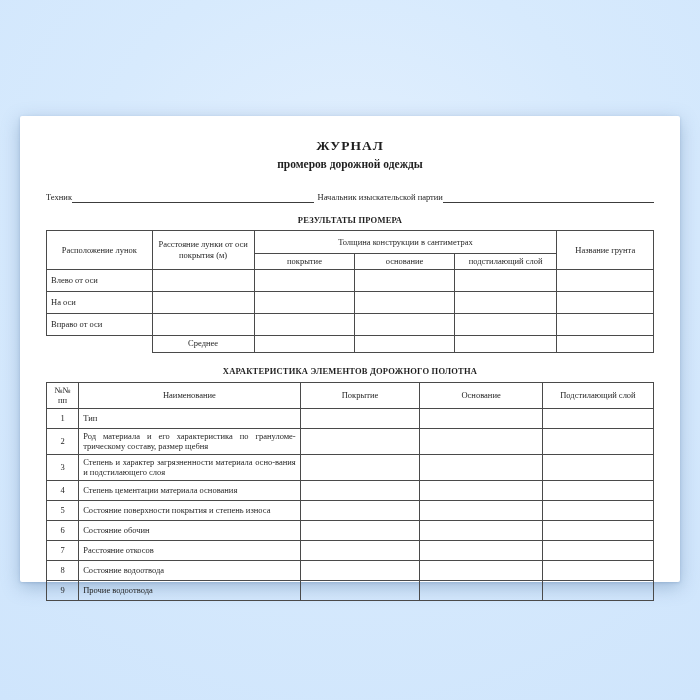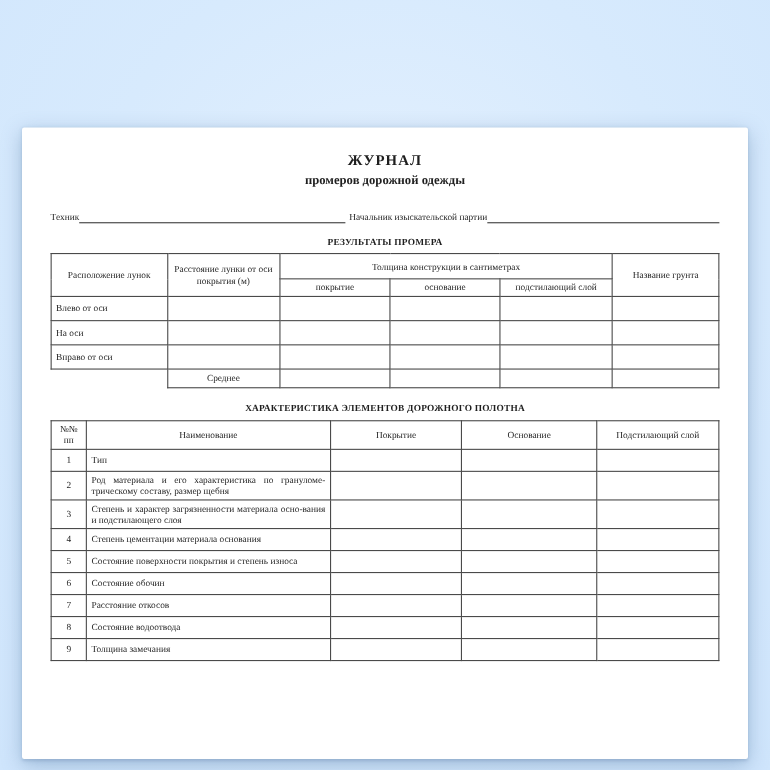--- a/index.html
+++ b/index.html
@@ -7,21 +7,21 @@
     width: 700px; height: 700px;
     background: radial-gradient(circle at 50% 32%, #e3f0fe 0%, #d7eafd 45%, #cfe5fc 100%);
     font-family: "Liberation Serif", "DejaVu Serif", serif;
     color: #1f1f1f;
     position: relative;
     overflow: hidden;
   }
   .page {
     position: absolute;
     left: 20px; top: 116px;
-    width: 660px; height: 574px;
+    width: 660px; height: 466px;
     background: #ffffff;
     border-radius: 2px;
     box-shadow: 0 5px 18px rgba(96,130,170,0.45), 0 1px 3px rgba(96,130,170,0.30);
     box-sizing: border-box;
     padding: 22px 26px 0 26px;
   }
   .doc-title {
     text-align: center;
     font-weight: bold;
     font-size: 13.5px;
@@ -229,21 +229,21 @@
       </tr>
       <tr>
         <td class="num-cell">8</td>
         <td class="name-cell">Состояние водоотвода</td>
         <td></td>
         <td></td>
         <td></td>
       </tr>
       <tr>
         <td class="num-cell">9</td>
-        <td class="name-cell">Толщина замечания</td>
+        <td class="name-cell">Прочие водоотвода</td>
         <td></td>
         <td></td>
         <td></td>
       </tr>
     </tbody>
   </table>
 
 </div>
 
 </body></html>

